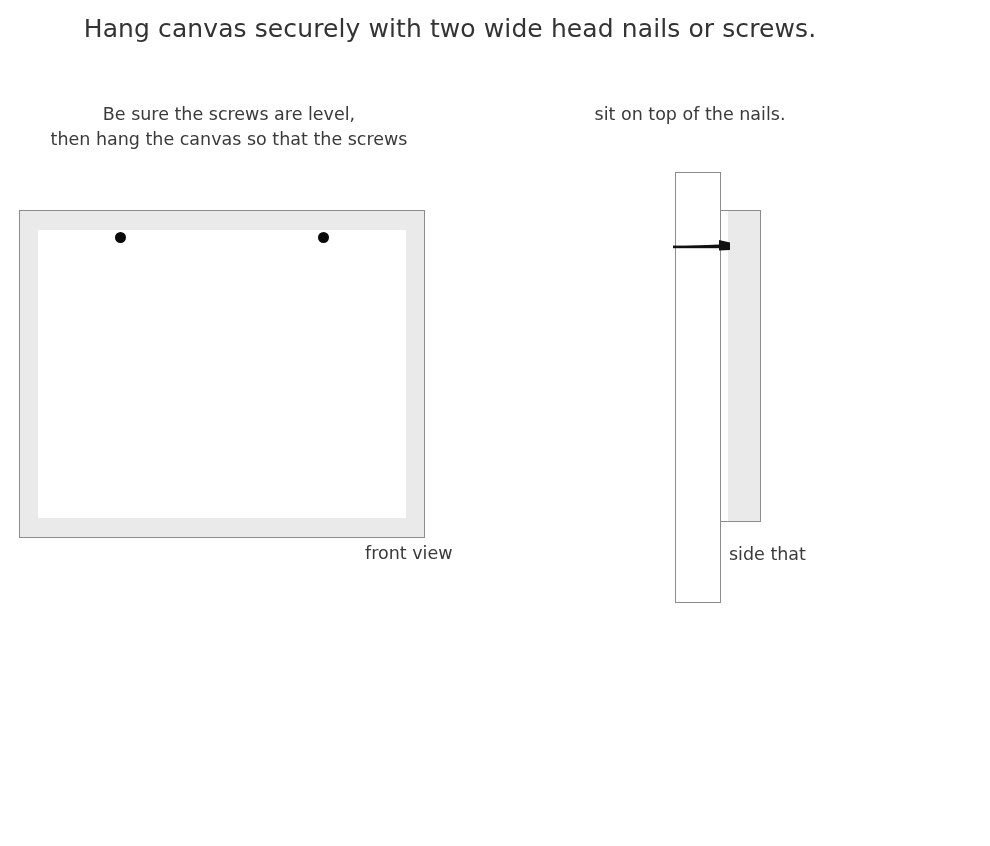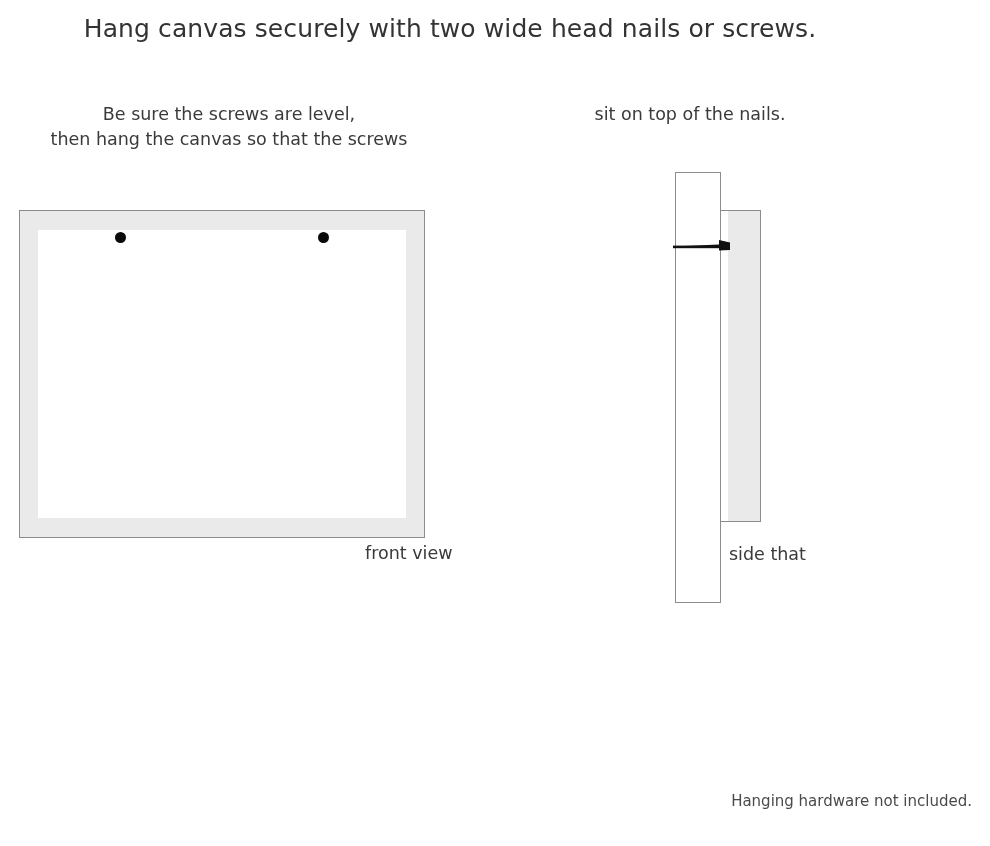--- a/index.html
+++ b/index.html
@@ -185,14 +185,13 @@
   <svg id="side-view-nail" viewBox="0 0 62 16">
     <polygon points="0,8.6 46,6.4 46,2.0 57,4.6 57,12.0 46,12.6 46,9.6" fill="#111111"></polygon>
     <rect x="0" y="7.6" width="47" height="2.6" fill="#111111"></rect>
   </svg>
 </div>
 
 <div class="view-label" id="front-view-label">front view</div>
 <div class="view-label" id="side-view-label">side that</div>
 
 <div id="footer-note">
-  <div>Hanging hardware not included.</div>
 </div>
 
 </body></html>

